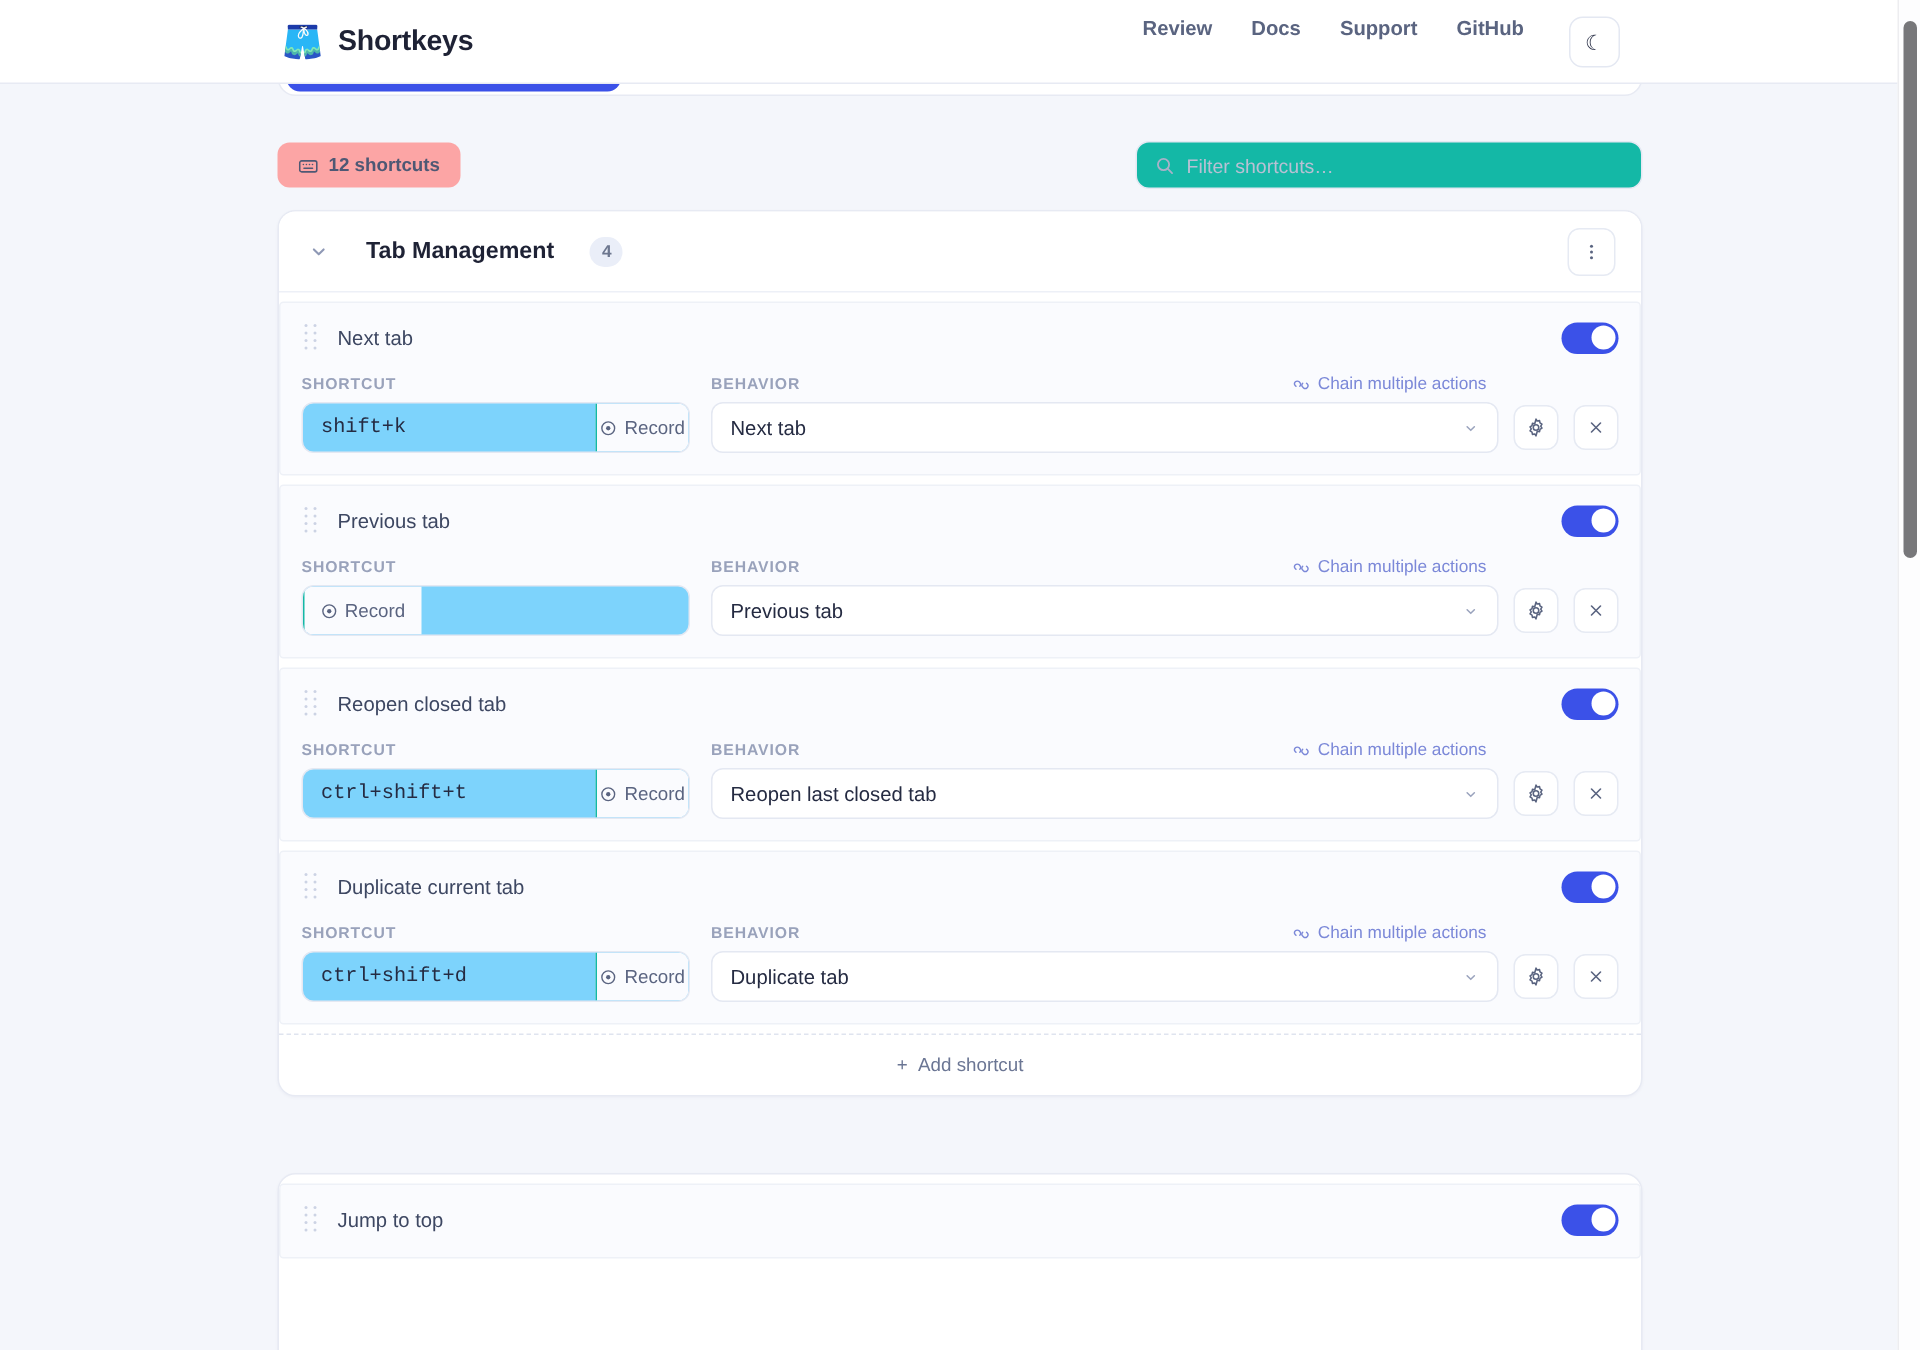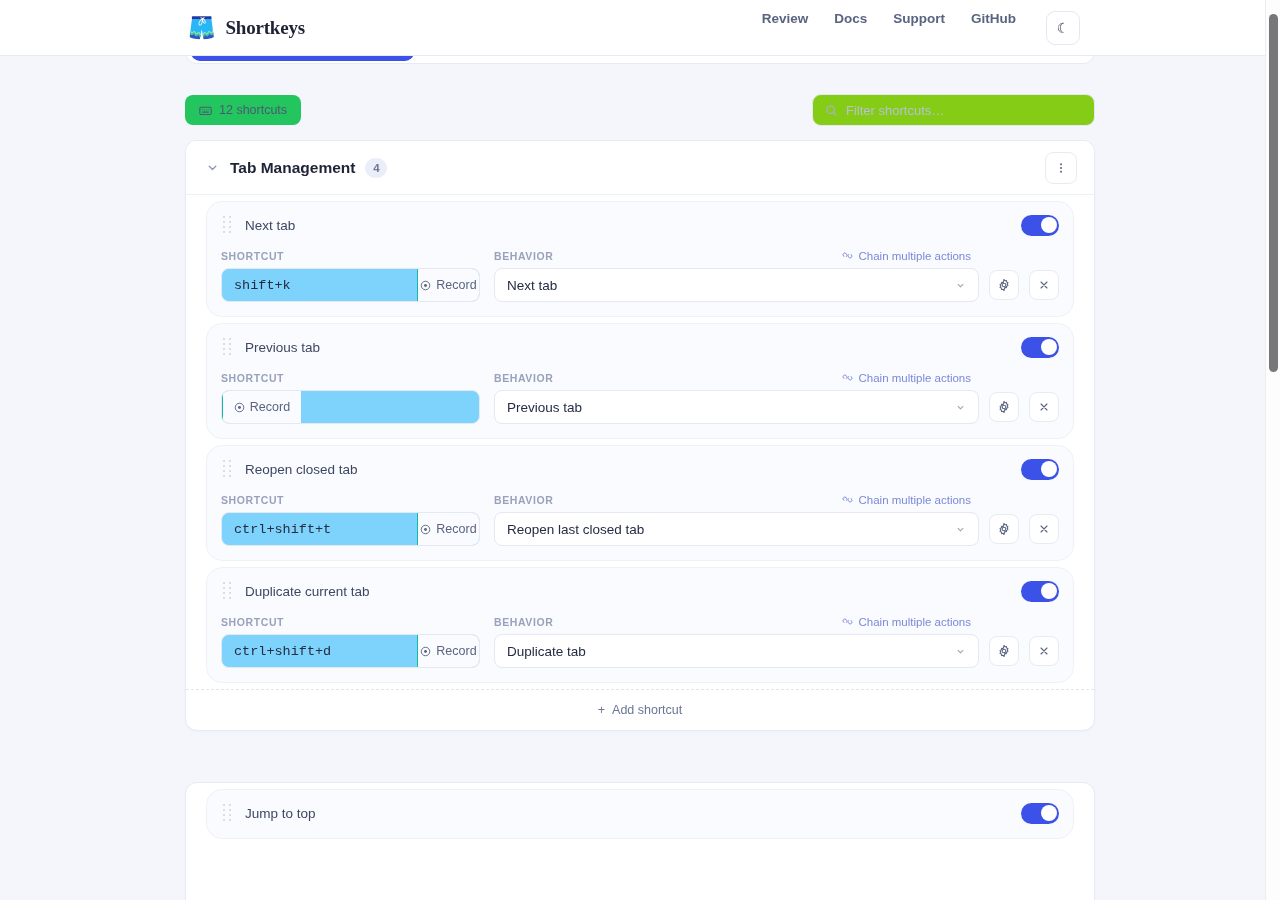--- a/index.html
+++ b/index.html
@@ -15,21 +15,21 @@
   .header {
     position: absolute; top: 0; left: 0;
     width: 1272px; height: 56px;
     background: #ffffff;
     border-bottom: 1px solid #e7eaf3;
     display: flex; align-items: center;
     z-index: 20;
   }
   .brand { display: flex; align-items: center; gap: 10px; margin-left: 188px; }
   .brand-logo { font-size: 22px; line-height: 1; }
-  .brand-name { font-size: 19px; font-weight: bold; color: #1e2235; letter-spacing: -0.2px; font-family: Liberation Serif, serif; }
+  .brand-name { font-size: 19px; font-weight: bold; color: #1e2235; letter-spacing: -0.2px; }
   .nav { margin-left: auto; display: flex; align-items: flex-start; gap: 26px; padding-right: 192px; }
   .nav-link { font-size: 13.5px; color: #5a6480; font-weight: bold; text-decoration: none; cursor: pointer; white-space: nowrap; }
   .theme-btn {
     width: 34px; height: 34px; border-radius: 9px;
     border: 1px solid #e4e8f2; background: #fff;
     display: flex; align-items: center; justify-content: center;
     color: #2b3148; font-size: 14px; cursor: pointer;
     margin-left: 4px;
   }
 
@@ -54,27 +54,27 @@
 
   
   .toolbar {
     position: absolute; top: 35px; left: 185px;
     width: 910px; height: 38px;
     display: flex; align-items: center; justify-content: space-between;
   }
   .count-pill {
     display: flex; align-items: center; gap: 7px;
     height: 30px; padding: 0 14px;
-    background: #22c55e; border-radius: 8px;
-    font-size: 12.5px; font-weight: normal; color: #4e5874;
+    background: #fca5a5; border-radius: 8px;
+    font-size: 12.5px; font-weight: bold; color: #4e5874;
   }
   .filter-box {
     position: relative;
-    width: 283px; height: 32px;
-    background: #84cc16; border: 1px solid #e4e8f2; border-radius: 9px;
+    width: 338px; height: 32px;
+    background: #14b8a6; border: 1px solid #e4e8f2; border-radius: 9px;
     display: flex; align-items: center; gap: 8px; padding: 0 12px;
   }
   .filter-input {
     border: 0; outline: 0; background: transparent;
     font-family: "Liberation Sans", sans-serif;
     font-size: 13px; color: #2b3148; width: 100%;
   }
   .filter-input::placeholder { color: #b9c0d4; }
 
   
@@ -85,20 +85,21 @@
     border-radius: 12px;
     box-shadow: 0 1px 2px rgba(30,40,80,0.03);
     overflow: hidden;
   }
   .group-head {
     height: 54px;
     display: flex; align-items: center;
     padding: 0 17px 0 18px;
     border-bottom: 1px solid #edf0f7;
     background: #fff;
+    gap: 14px;
   }
   .chev {
     width: 16px; height: 16px; margin-right: 10px;
     display: flex; align-items: center; justify-content: center;
     color: #8e98b5; cursor: pointer;
   }
   .group-title { font-size: 15.5px; font-weight: bold; color: #1e2235; }
   .group-count {
     margin-left: 10px;
     min-width: 22px; height: 20px; padding: 0 7px;
@@ -109,24 +110,24 @@
   .group-menu {
     margin-left: auto;
     width: 32px; height: 32px; border-radius: 8px;
     border: 1px solid #e6eaf3; background: #fff;
     display: flex; align-items: center; justify-content: center;
     cursor: pointer; color: #5a6480;
   }
 
   
   .sc-row {
-    margin: 6px 20px;
+    margin: 6px 0;
     background: #fafbfe;
     border: 1px solid #eef1f7;
-    border-radius: 16px;
+    border-radius: 3px;
     padding: 12px 14px 14px 14px;
   }
   .sc-top { display: flex; align-items: center; height: 22px; }
   .drag-handle {
     width: 12px; height: 18px; margin-right: 12px; cursor: grab;
     display: grid; grid-template-columns: 3px 3px; grid-template-rows: repeat(4, 3px);
     gap: 2px 3px; align-content: center; justify-content: center;
   }
   .drag-handle i { width: 2px; height: 2px; background: #ccd3e4; border-radius: 50%; display: block; }
   .sc-name { font-size: 13.5px; color: #3d4762; }
@@ -142,21 +143,21 @@
   }
 
   .sc-labels { display: flex; margin-top: 14px; }
   .lbl {
     font-size: 10.5px; font-weight: bold; letter-spacing: 0.6px;
     color: #99a2bb; text-transform: uppercase;
   }
   .lbl-shortcut { width: 273px; }
   .lbl-behavior { flex: 1; }
   .chain-link {
-    display: flex; align-items: flex-start; gap: 5px;
+    display: flex; align-items: flex-end; gap: 5px;
     font-size: 11.5px; color: #7b88d8; cursor: pointer; white-space: nowrap;
     margin-right: 88px;
   }
 
   .sc-controls { display: flex; align-items: center; margin-top: 6px; gap: 0; }
   .kbd-wrap {
     display: flex; width: 259px; height: 34px;
     border: 1px solid #e4e8f2; border-radius: 8px; background: #7dd3fc;
     overflow: hidden;
   }

